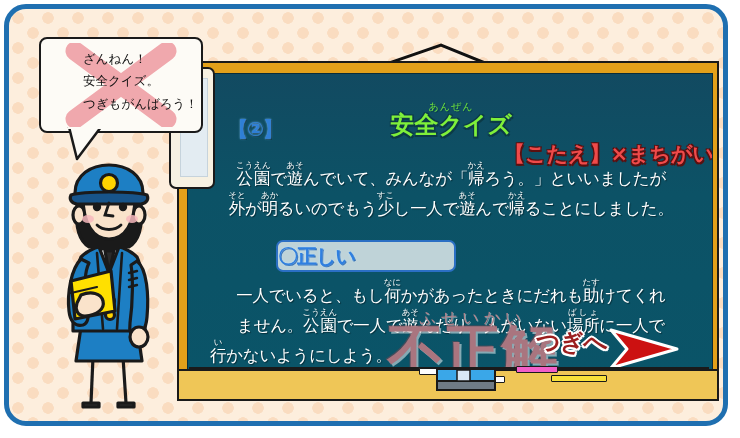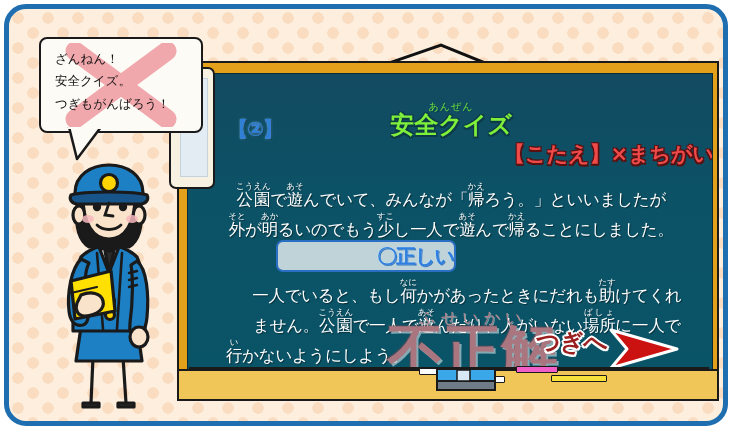--- a/index.html
+++ b/index.html
@@ -150,21 +150,21 @@
     letter-spacing: 0px;
     text-shadow:
       1.5px 1.5px 0 #5a1010,
       -1px -1px 0 #5a1010,
       1.5px -1px 0 #5a1010,
       -1px 1.5px 0 #5a1010;
   }
 
   .body-text {
     position: absolute;
-    left: 0; top: 108px;
+    left: 0; top: 87px;
     width: 526px;
     text-align: center;
   }
   .tline {
     font-size: 16.5px;
     line-height: 1.03;
     letter-spacing: -0.3px;
     white-space: nowrap;
     color: #ffffff;
     text-shadow: 1px 1px 1px rgba(0,0,0,0.45);
@@ -181,37 +181,36 @@
   
   .correct-pill {
     position: absolute;
     left: 88px; top: 166px;
     width: 180px; height: 32px;
     background: #bfd3d8;
     border: 2px solid #2b6fc4;
     border-radius: 7px;
     display: flex;
     align-items: center;
-    justify-content: flex-end;
+    justify-content: flex-start;
     box-sizing: border-box;
   }
   .correct-pill span {
     font-size: 20px;
     font-weight: bold;
     color: #2f7fe0;
     letter-spacing: -1px;
     text-shadow: 0 0 3px #b9e2ff, 1px 1px 0 #1858a8;
   }
 
   .explain {
     position: absolute;
     left: 0; top: 204px;
     width: 526px;
     text-align: center;
-    padding-left: 16px;
   }
   .explain .tline { font-size: 16.5px; }
   .explain-left {
     text-align: left;
     padding-left: 22px;
     box-sizing: border-box;
   }
 
   
   .watermark {
@@ -284,20 +283,21 @@
     position: relative;
     padding: 9px 0 0 14px;
     z-index: 2;
   }
   .bubble-lines div {
     font-size: 12.5px;
     line-height: 1.78;
     color: #111111;
     letter-spacing: 0px;
     white-space: nowrap;
+    margin-left: 28px;
   }
   .bubble-tail {
     position: absolute;
     left: 58px; top: 118px;
     z-index: 7;
   }
 
   
   .paper-card {
     position: absolute;

